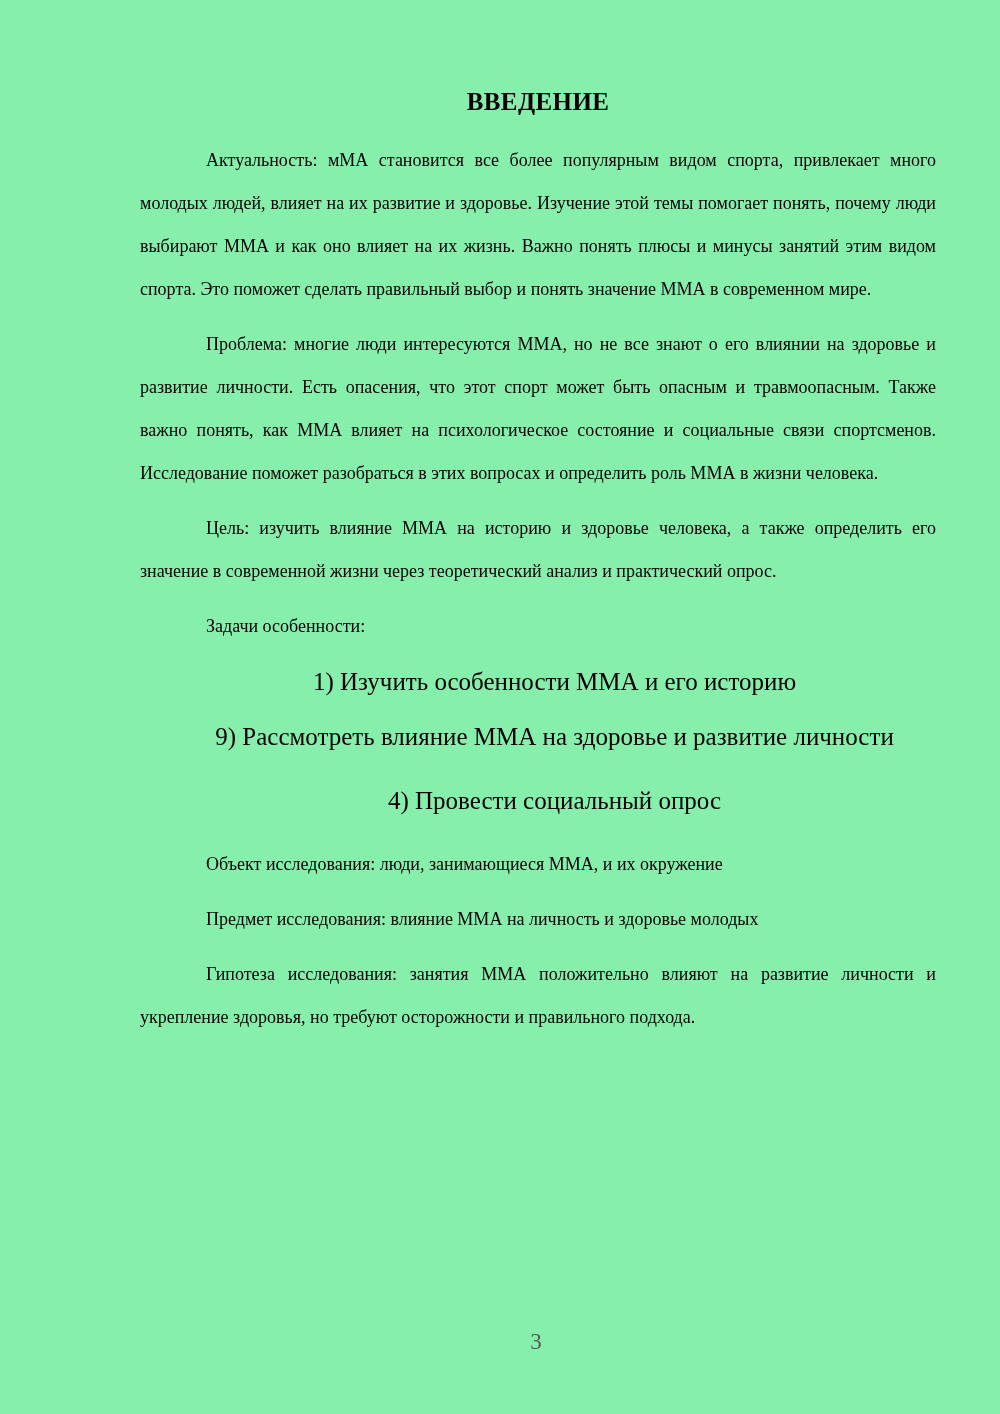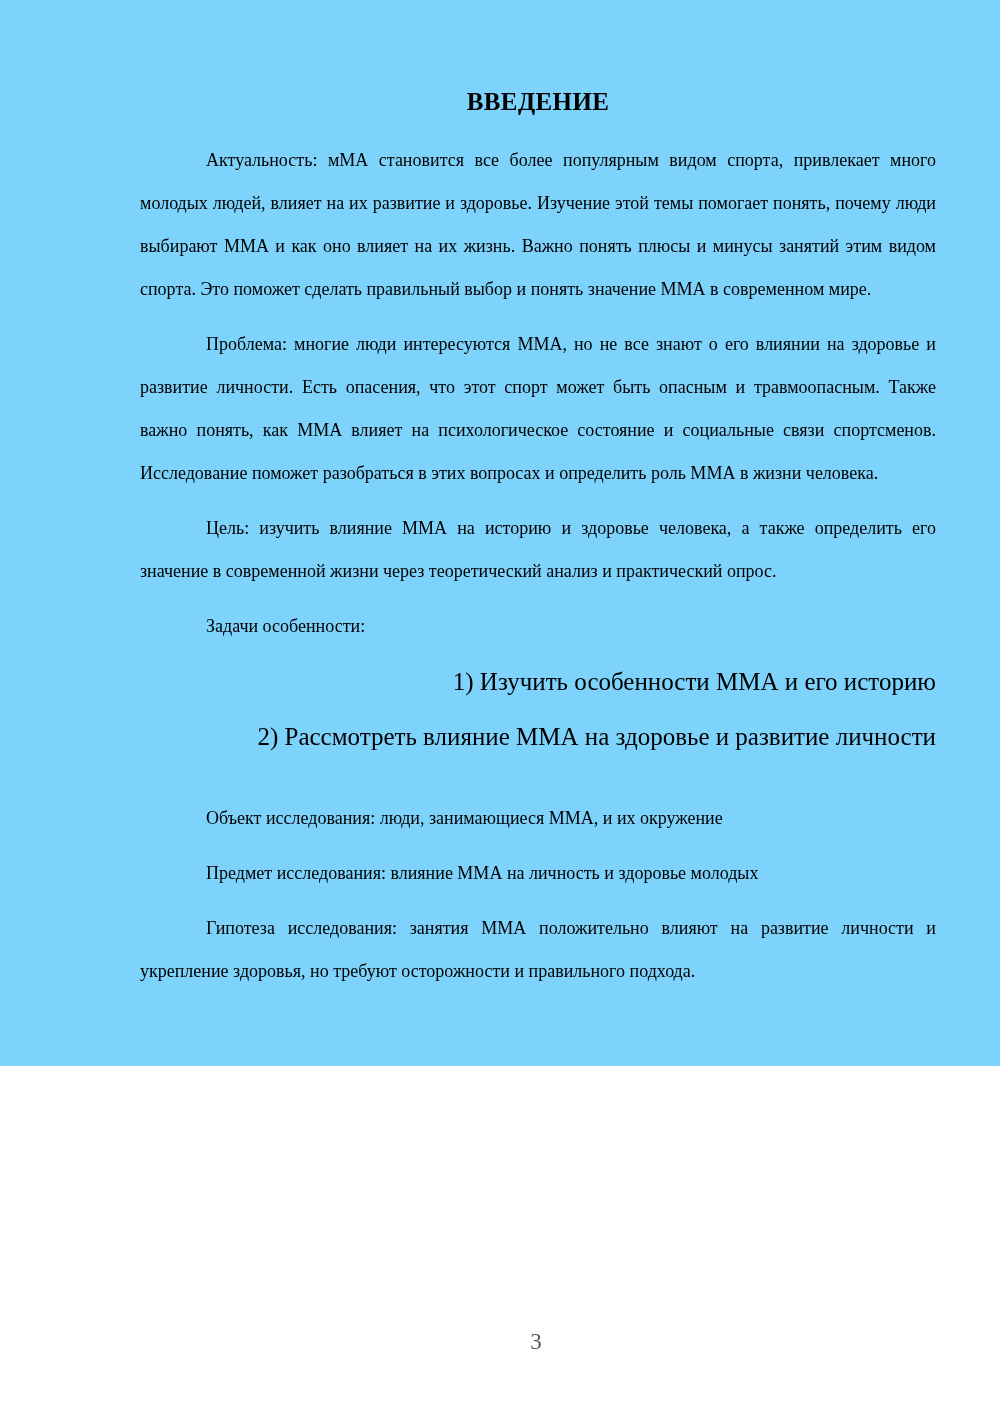--- a/index.html
+++ b/index.html
@@ -16,22 +16,22 @@
     font-family: "Liberation Serif", "DejaVu Serif", serif;
     color: #000000;
     -webkit-font-smoothing: antialiased;
   }
 
   .page {
     position: absolute;
     left: 0;
     top: 0;
     width: 1000px;
-    height: 1066px;
-    background: #7dd3fc;
+    height: 1414px;
+    background: #86efac;
   }
 
   .content {
     position: absolute;
     left: 140px;
     top: 86px;
     width: 796px;
   }
 
   .doc-title {
@@ -52,21 +52,21 @@
     text-indent: 66px;
     margin: 0 0 3px 0;
     hyphens: none;
     word-spacing: 0px;
   }
 
   
   .list-item {
     font-size: 25px;
     line-height: 43px;
-    text-align: right;
+    text-align: center;
     text-indent: 0;
     margin: 0 0 3px 0;
     padding-left: 33px;
   }
 
   .spacer-sm { height: 9px; }
 
   .page-number {
     position: absolute;
     left: 0;
@@ -101,27 +101,28 @@
     <div class="spacer-sm"></div>
 
     <p class="para">Задачи особенности:</p>
 
     <div class="spacer-sm"></div>
 
     <p class="list-item">1) Изучить особенности ММА и его историю</p>
 
     <div class="spacer-sm"></div>
 
-    <p class="list-item">2) Рассмотреть влияние ММА на здоровье и развитие личности</p>
+    <p class="list-item">9) Рассмотреть влияние ММА на здоровье и развитие личности</p>
 
     <div class="spacer-sm"></div>
 
 
     <div class="spacer-sm"></div>
 
+    <p class="list-item">4) Провести социальный опрос</p>
 
     <div class="spacer-sm"></div>
 
 
     <div class="spacer-sm"></div>
 
     <p class="para">Объект исследования: люди, занимающиеся ММА, и их окружение</p>
 
     <div class="spacer-sm"></div>
 

